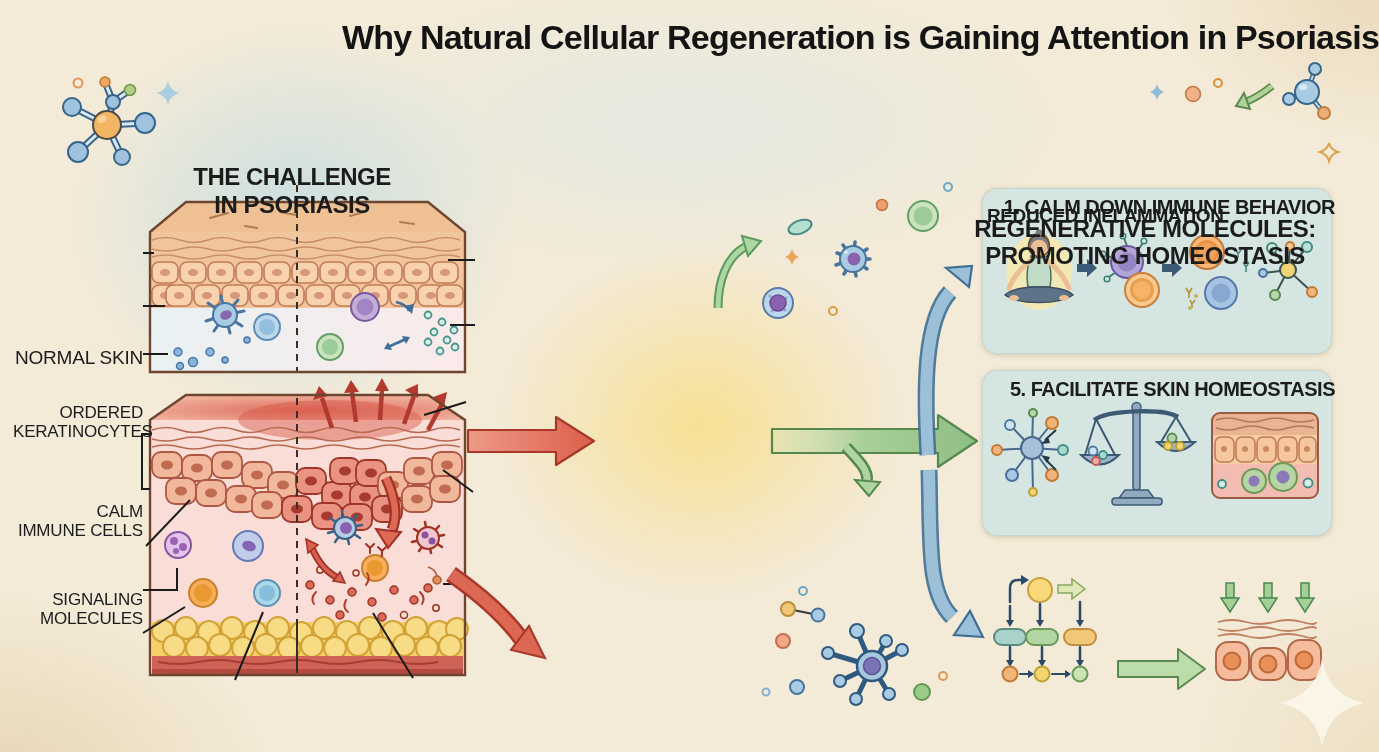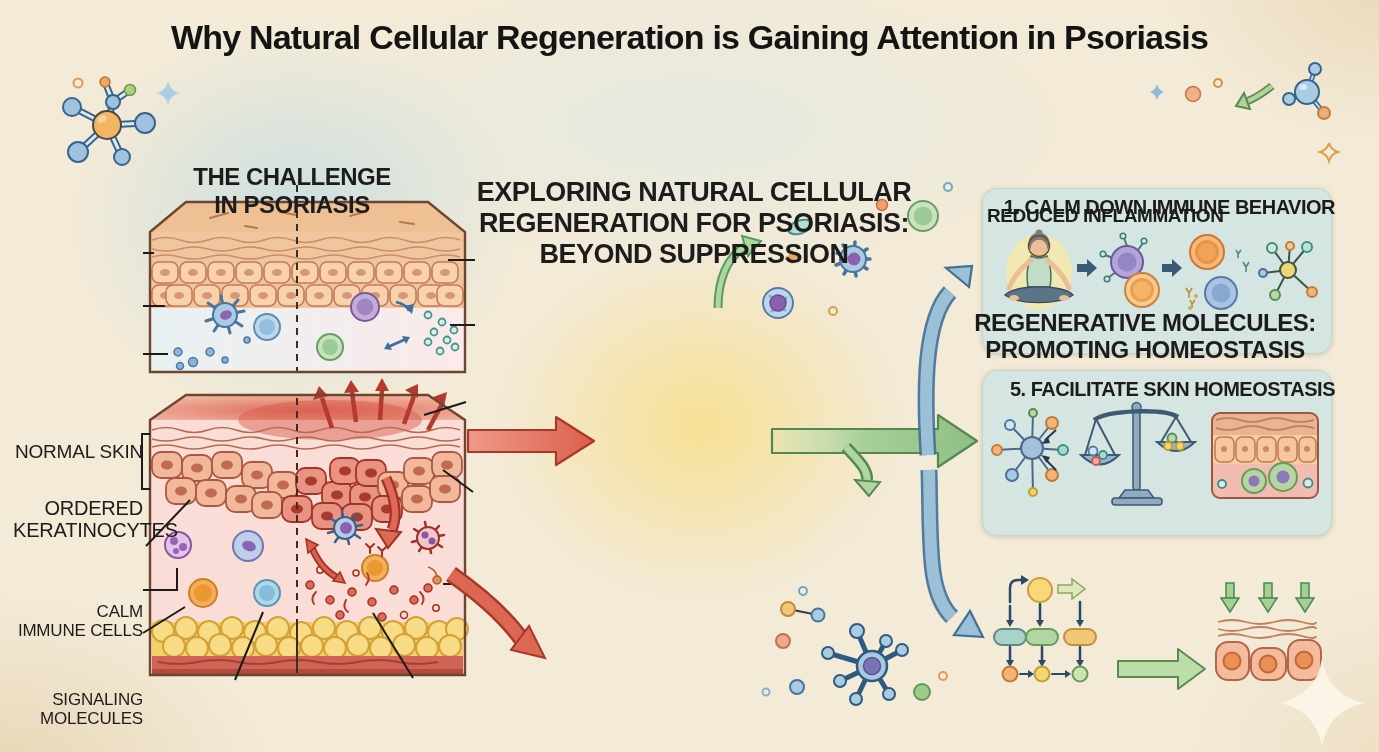--- a/index.html
+++ b/index.html
@@ -11,21 +11,21 @@
       radial-gradient(ellipse 310px 270px at 295px 220px, rgba(168,214,232,.55), rgba(168,214,232,0) 72%),
       radial-gradient(ellipse 500px 190px at 690px 125px, rgba(205,232,240,.38), rgba(205,232,240,0) 75%),
       radial-gradient(ellipse 290px 250px at 700px 425px, rgba(248,221,125,.75), rgba(248,221,125,0) 70%),
       radial-gradient(ellipse 420px 300px at 0% 105%, rgba(220,196,150,.55), rgba(220,196,150,0) 65%),
       radial-gradient(ellipse 380px 260px at 101% -2%, rgba(228,206,165,.6), rgba(228,206,165,0) 60%),
       radial-gradient(ellipse 360px 300px at 102% 102%, rgba(231,212,175,.55), rgba(231,212,175,0) 60%);
   }
   .lbl{position:absolute;font-weight:400;line-height:1.12;white-space:pre-line;letter-spacing:-.2px;}
   .rt{text-align:right;}
   .hd{position:absolute;font-weight:700;text-align:center;white-space:pre-line;letter-spacing:-.5px;line-height:1.16;}
-  .t-main{position:absolute;left:0;top:18px;width:100%;text-align:center;font-weight:700;
+  .t-main{position:absolute;left:0;top:18px;width:100%;text-align:right;font-weight:700;
           font-size:34px;letter-spacing:-.8px;color:#141414;}
   .panel{position:absolute;left:982px;width:348px;background:#d5e5e1;border:1px solid #c2d7d2;
          border-radius:15px;box-shadow:0 1px 5px rgba(120,105,70,.28);}
   .p-title{position:absolute;top:7px;left:4px;right:4px;text-align:right;font-weight:700;
            font-size:20px;letter-spacing:-.5px;}
   .p-caption{position:absolute;bottom:7px;left:4px;right:4px;text-align:left;font-weight:700;
              font-size:19px;letter-spacing:-.4px;}
   svg.master{position:absolute;left:0;top:0;z-index:2;}
   .txt{position:relative;z-index:4;}
 </style>
@@ -606,27 +606,24 @@
       <circle cx="1304" cy="660" r="8.5" fill="#e89058" stroke="#c06838" stroke-width="2"></circle>
     </g>
 
     <path d="M1322,659 Q1328,695 1364,703 Q1328,711 1322,747 Q1316,711 1280,703 Q1316,695 1322,659 Z" fill="#fbf6e8" opacity=".93"></path>
   </svg>
 
   <div class="t-main txt">Why Natural Cellular Regeneration is Gaining Attention in Psoriasis</div>
 
   <div class="hd txt" style="left:168px;top:124px;width:248px;font-size:24px">THE CHALLENGE
 IN PSORIASIS</div>
-  <div class="hd txt" style="left:433px;top:82px;width:522px;font-size:27px">EXPLORING NATURAL CELLULAR
-REGENERATION FOR PSORIASIS:
-BEYOND SUPPRESSION</div>
   <div class="hd txt" style="left:964px;top:120px;width:362px;font-size:24px">REGENERATIVE MOLECULES:
 PROMOTING HOMEOSTASIS</div>
 
   <div class="lbl rt txt" style="left:13px;top:197px;width:130px;font-size:19px">NORMAL SKIN</div>
-  <div class="lbl rt txt" style="left:13px;top:231px;width:130px;font-size:20px">ORDERED
+  <div class="lbl rt txt" style="left:13px;top:231px;width:130px;font-size:17px">ORDERED
 KERATINOCYTES</div>
   <div class="lbl rt txt" style="left:13px;top:292px;width:130px;font-size:17px">CALM
 IMMUNE CELLS</div>
   <div class="lbl rt txt" style="left:13px;top:342px;width:130px;font-size:17px">SIGNALING
 MOLECULES</div>
 
 </div>
 
 </body></html>

